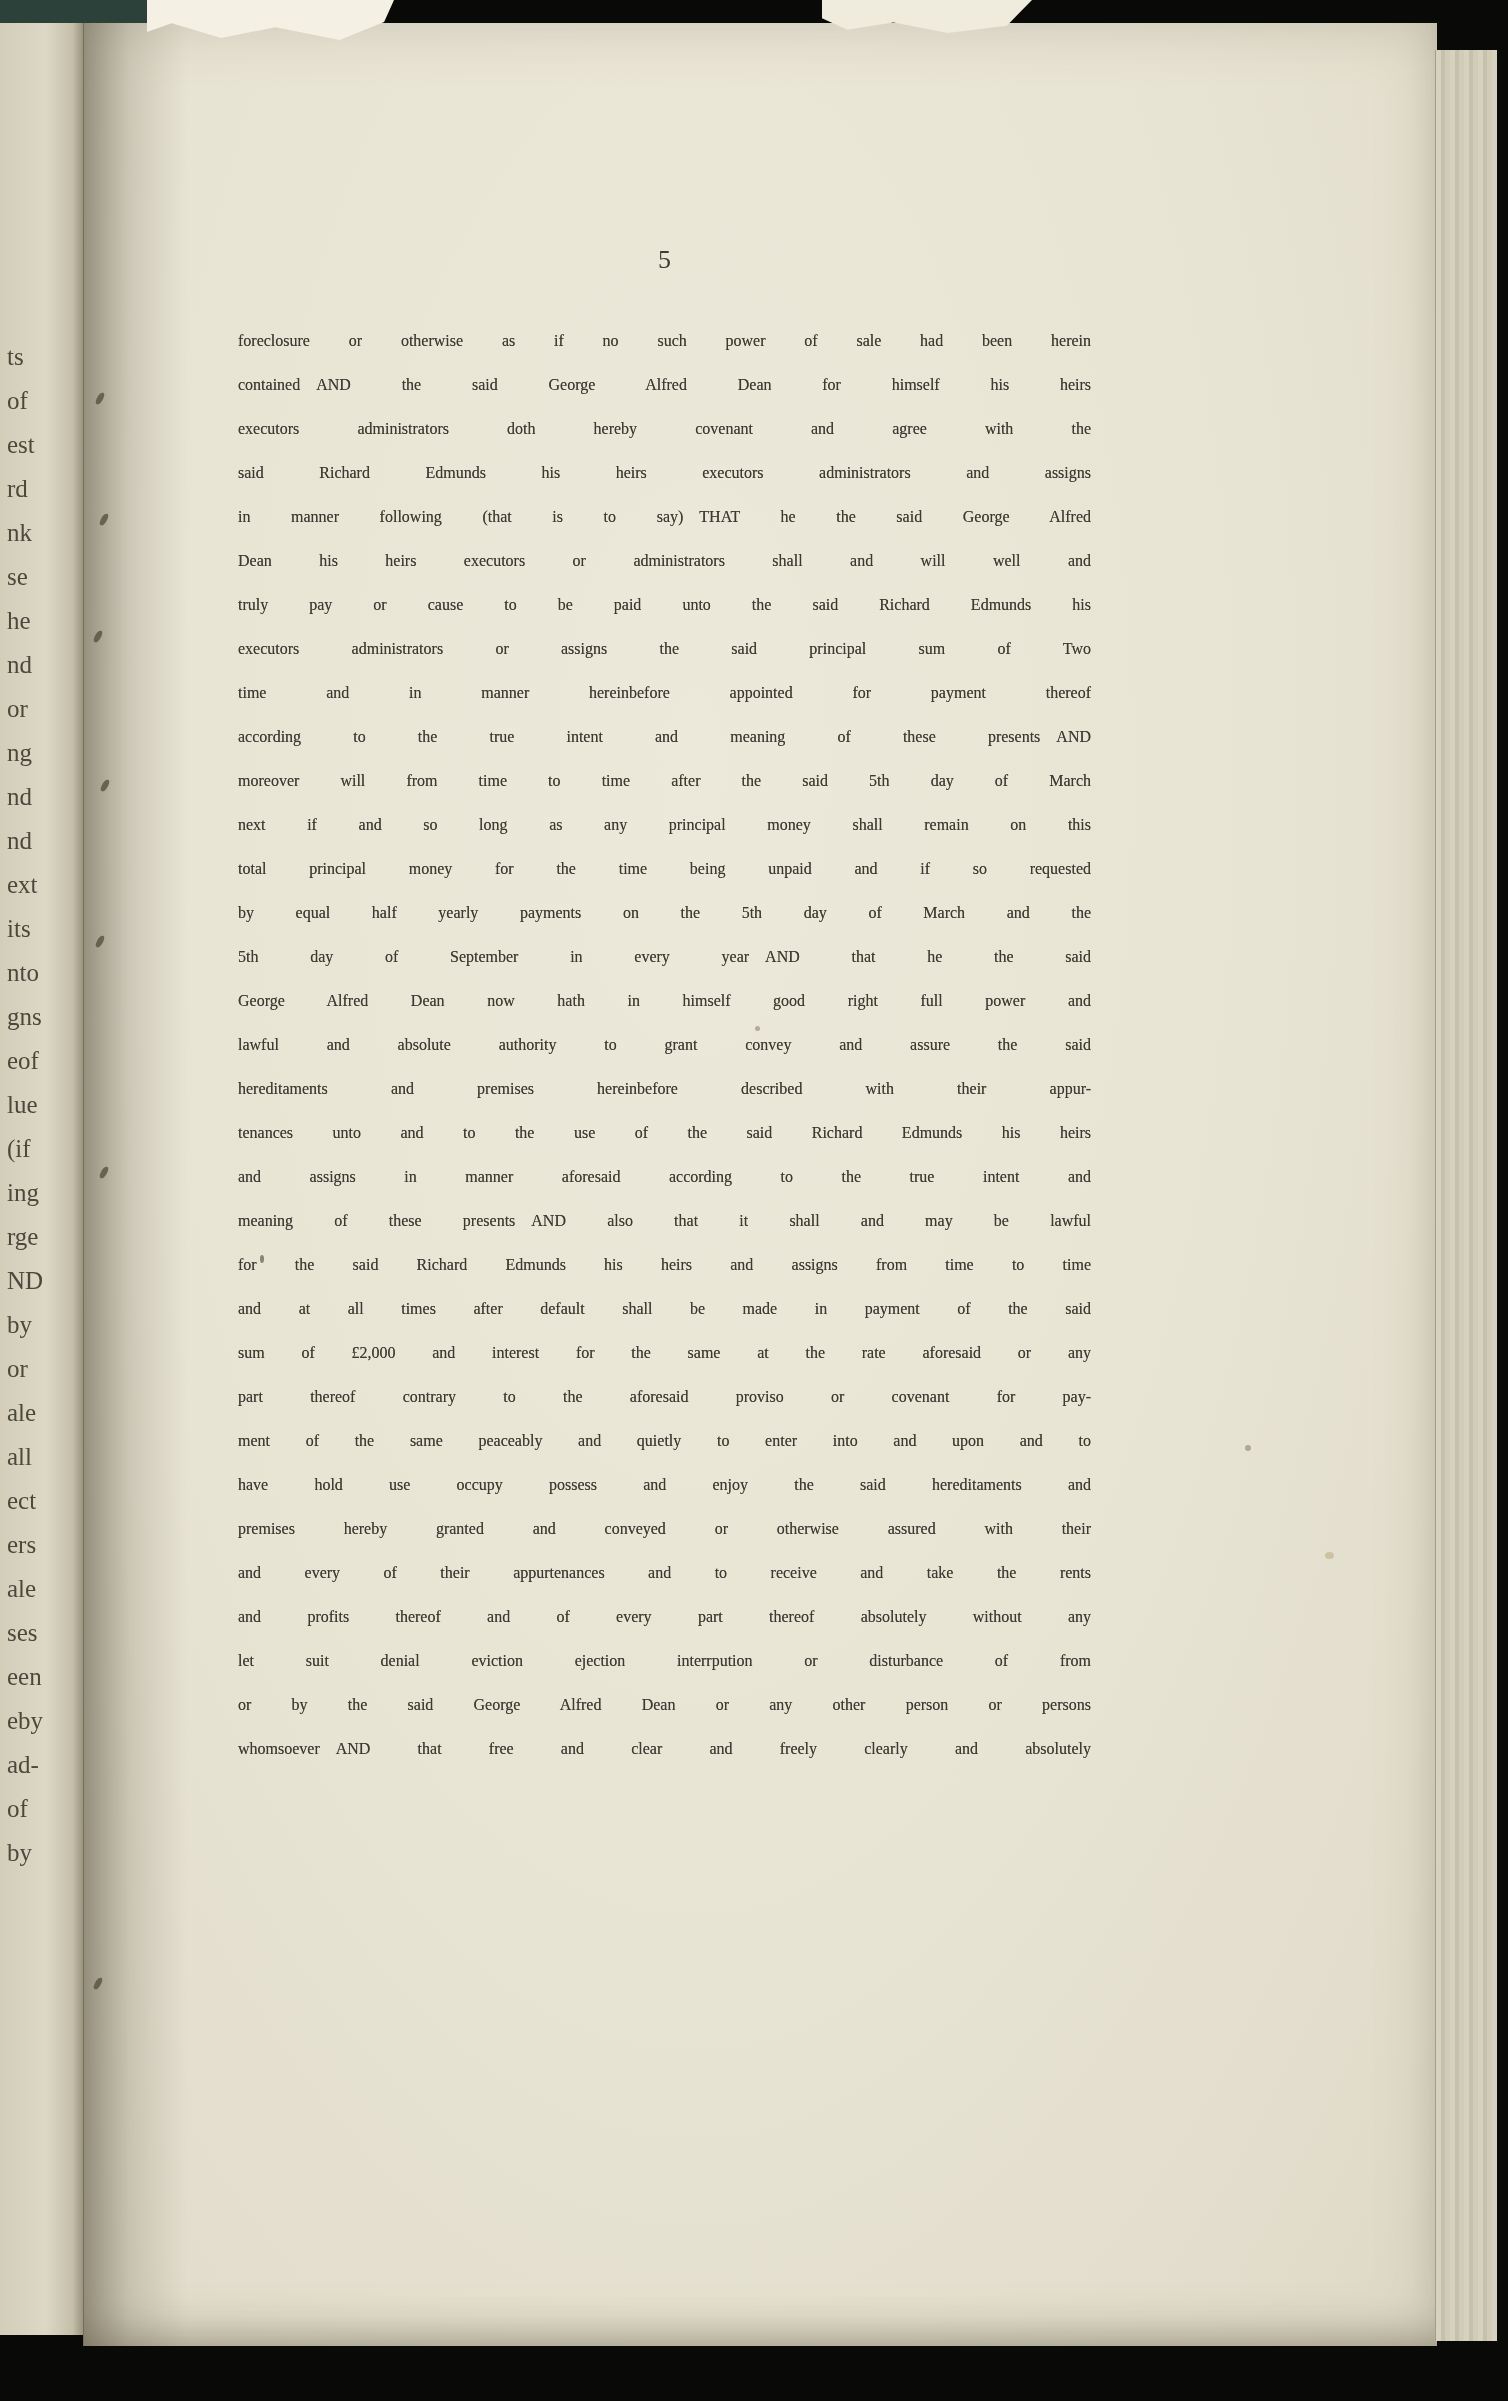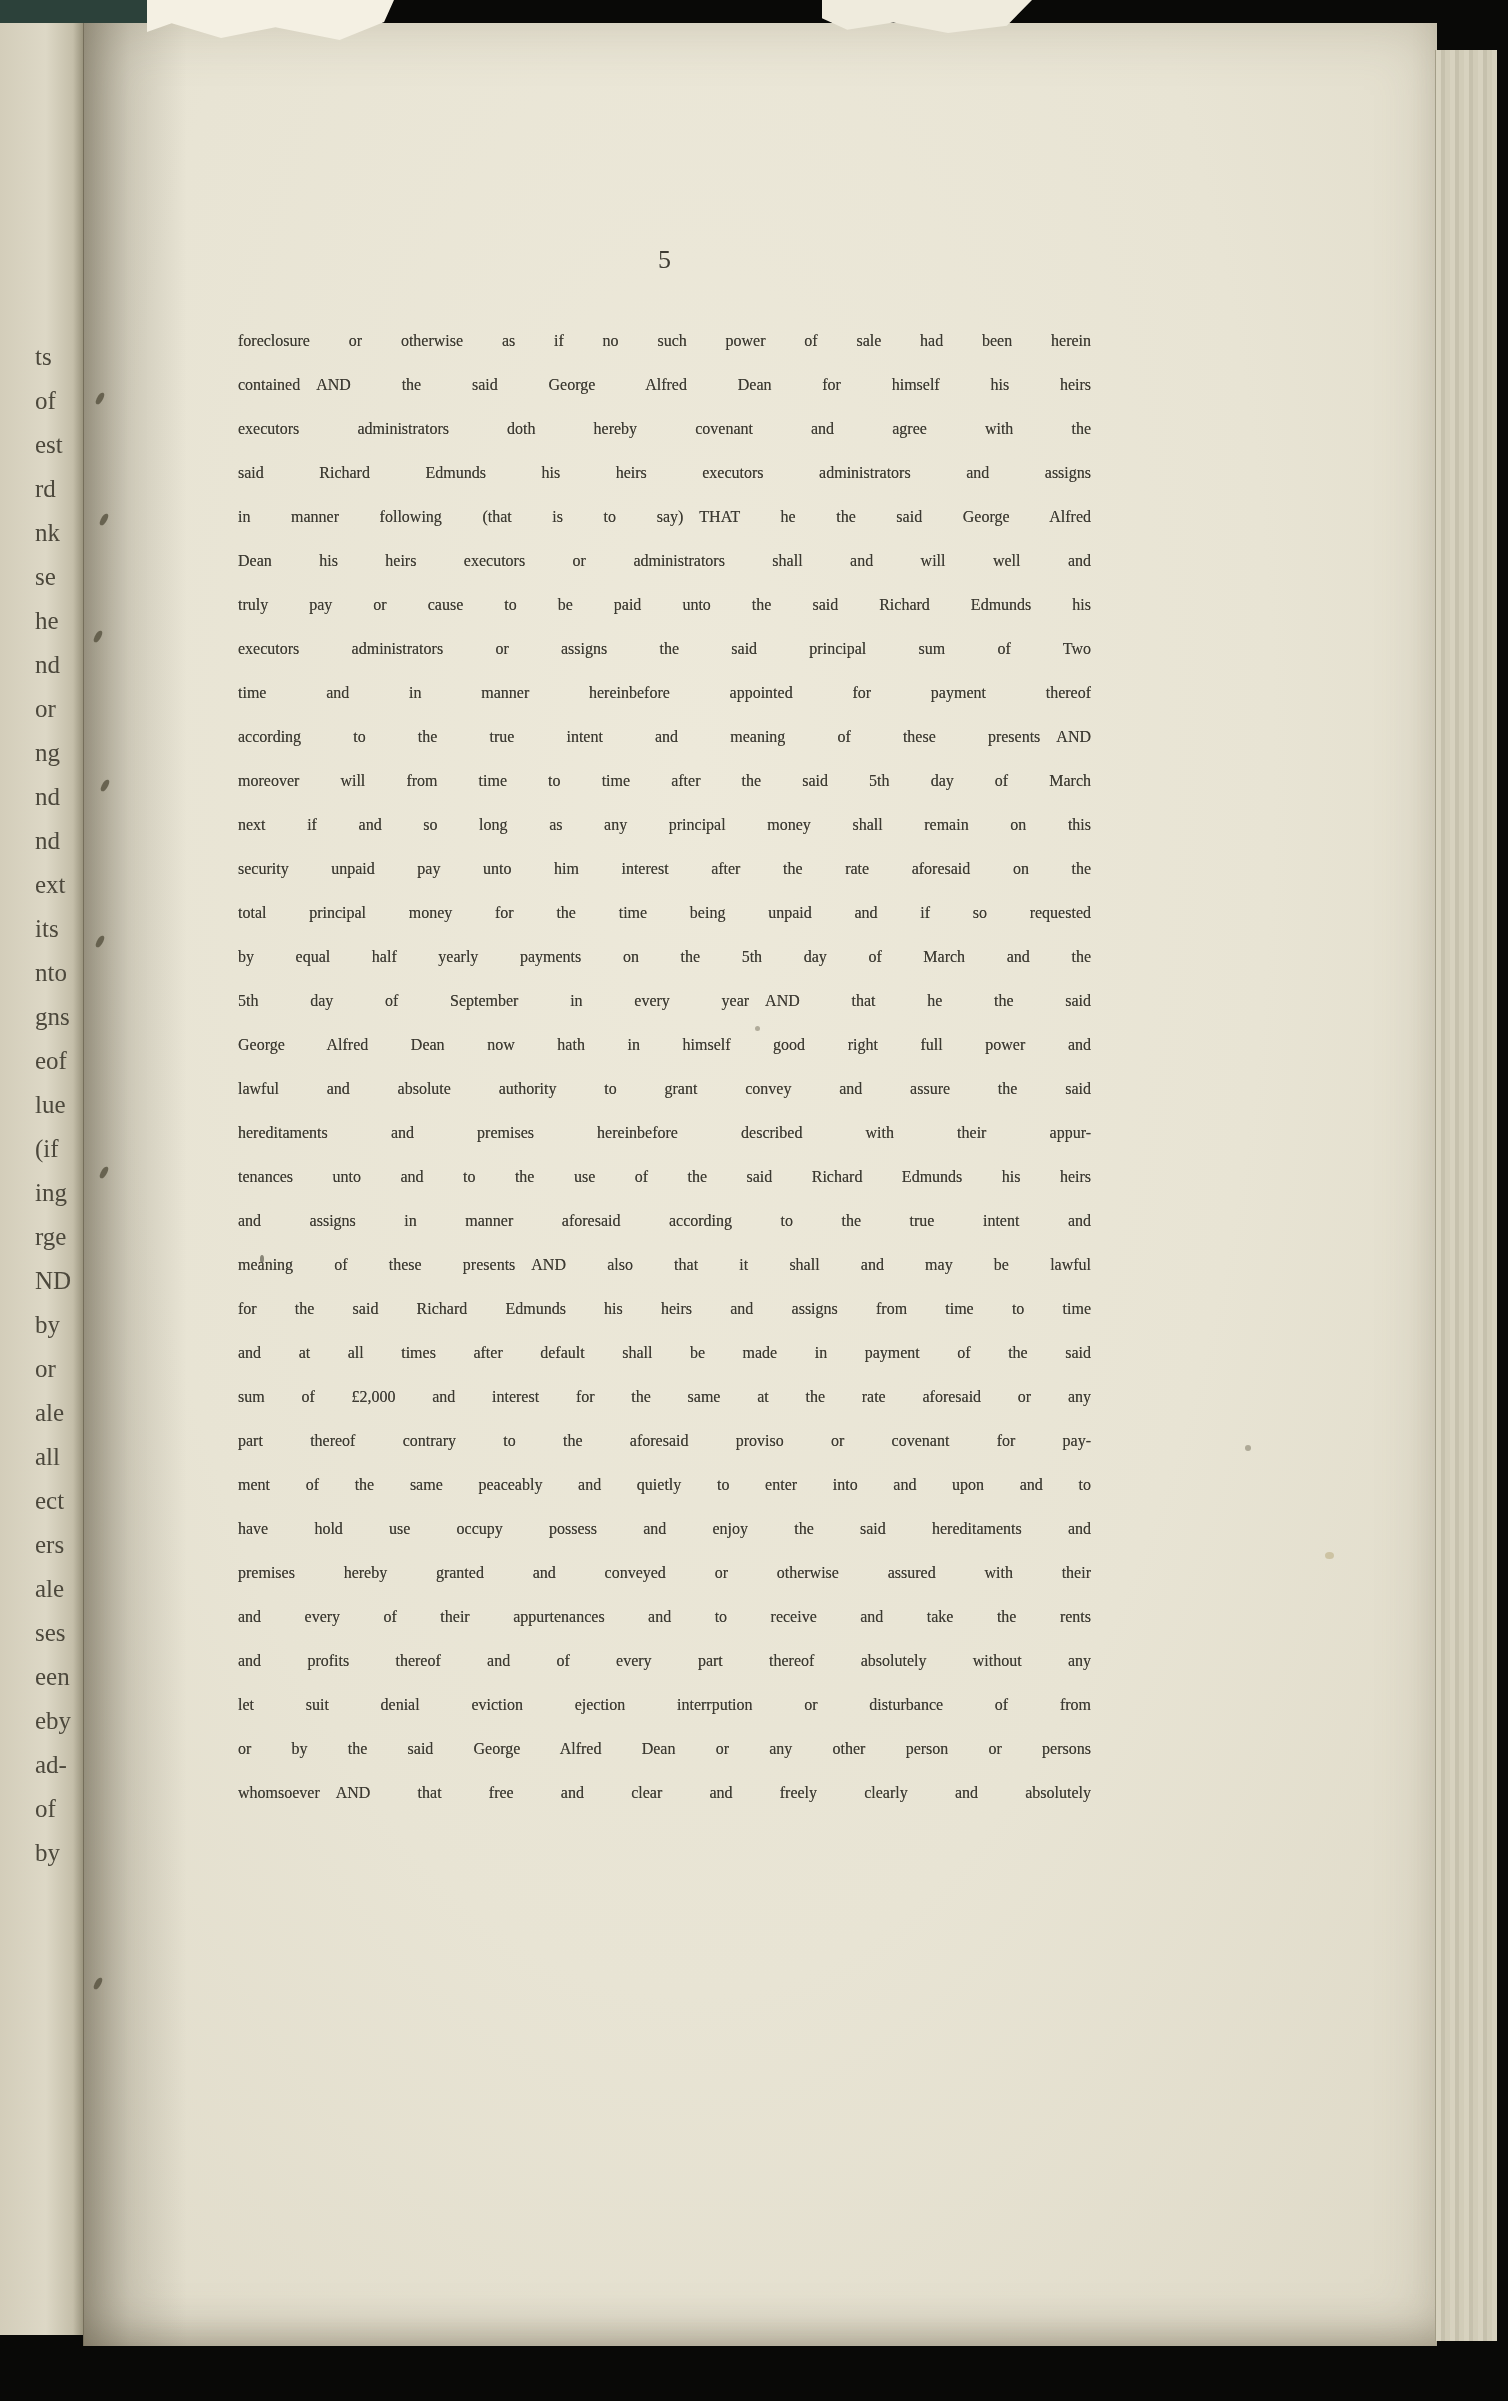--- a/index.html
+++ b/index.html
@@ -11,21 +11,21 @@
     font-family:"Liberation Serif","DejaVu Serif",serif;
   }
 
   
   .page-prev{
     position:absolute;left:0;top:15.6px;width:83px;height:2319px;
     background:linear-gradient(to right,#d3cdba 0%,#ddd8c6 55%,#c4bea9 88%,#9a947e 100%);
   }
   .prev-fragments{
     position:absolute;left:0;top:319px;width:49px;
-    display:flex;flex-direction:column;padding-left:28px;
+    display:flex;flex-direction:column;
   }
   .prev-frag{
     height:44px;line-height:44px;
     font-size:25px;color:#4c483c;
     padding-left:7px;white-space:nowrap;overflow:hidden;
   }
 
   
   .page-main{
     position:absolute;left:83px;top:22.5px;width:1353px;height:2323px;
@@ -207,21 +207,20 @@
 
 
       <div class="line">time and in manner hereinbefore appointed for payment thereof</div>
 
       <div class="line">according to the true intent and meaning of these presents AND</div>
 
       <div class="line">moreover will from time to time after the said 5th day of March</div>
 
       <div class="line">next if and so long as any principal money shall remain on this</div>
 
-      <div class="line">security unpaid pay unto him interest after the rate aforesaid on the</div>
 
       <div class="line">total principal money for the time being unpaid and if so requested</div>
 
       <div class="line">by equal half yearly payments on the 5th day of March and the</div>
 
       <div class="line">5th day of September in every year AND that he the said</div>
 
       <div class="line">George Alfred Dean now hath in himself good right full power and</div>
 
       <div class="line">lawful and absolute authority to grant convey and assure the said</div>

